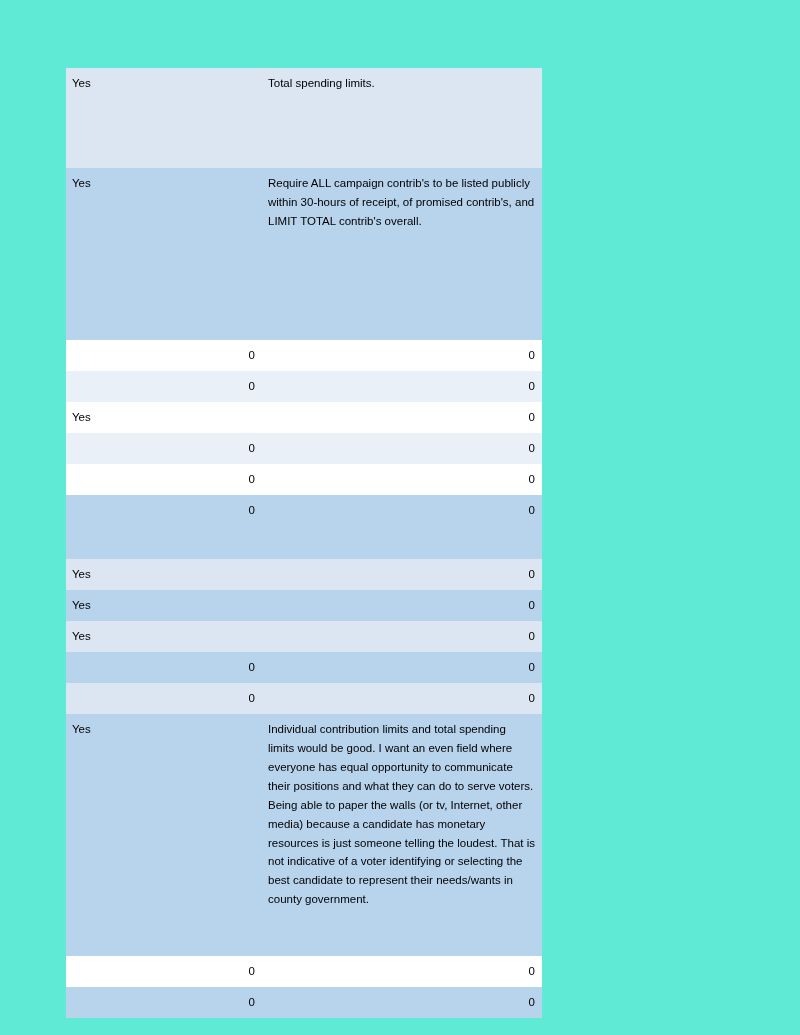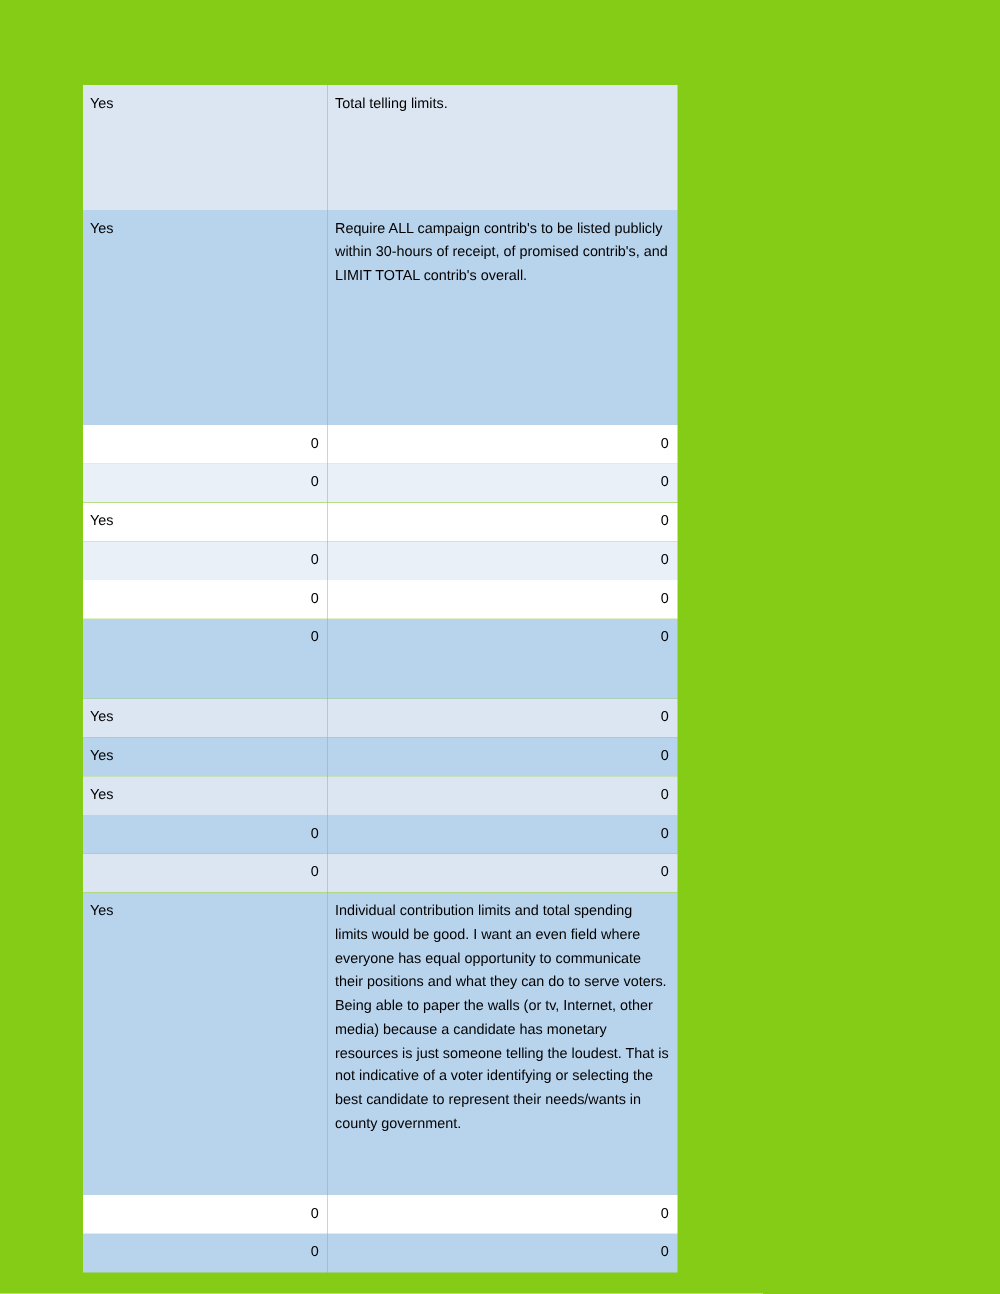--- a/index.html
+++ b/index.html
@@ -11,21 +11,21 @@
     width: 800px;
     height: 1035px;
     font-family: "Liberation Sans", sans-serif;
     color: #000000;
     position: relative;
   }
   .page {
     position: relative;
     width: 800px;
     height: 1035px;
-    background: #84cc16;
+    background: #5eead4;
   }
   table.grid {
     position: absolute;
     left: 66px;
     top: 68px;
     width: 476px;
     border-collapse: collapse;
     table-layout: fixed;
   }
   table.grid td {
@@ -60,21 +60,21 @@
 
 <div class="page">
   <table class="grid" id="grid">
     <colgroup>
       <col class="c1">
       <col class="c2">
     </colgroup>
     <tbody id="grid-body">
         <tr class="h-tall1">
           <td class="fill-light txt">Yes</td>
-          <td class="fill-light txt">Total telling limits.</td>
+          <td class="fill-light txt">Total spending limits.</td>
         </tr>
         <tr class="h-tall2">
           <td class="fill-mid txt">Yes</td>
           <td class="fill-mid txt">Require ALL campaign contrib's to be listed publicly within 30-hours of receipt, of promised contrib's, and LIMIT TOTAL contrib's overall.</td>
         </tr>
         <tr class="h-line">
           <td class="fill-white num">0</td>
           <td class="fill-white num">0</td>
         </tr>
         <tr class="h-line">

